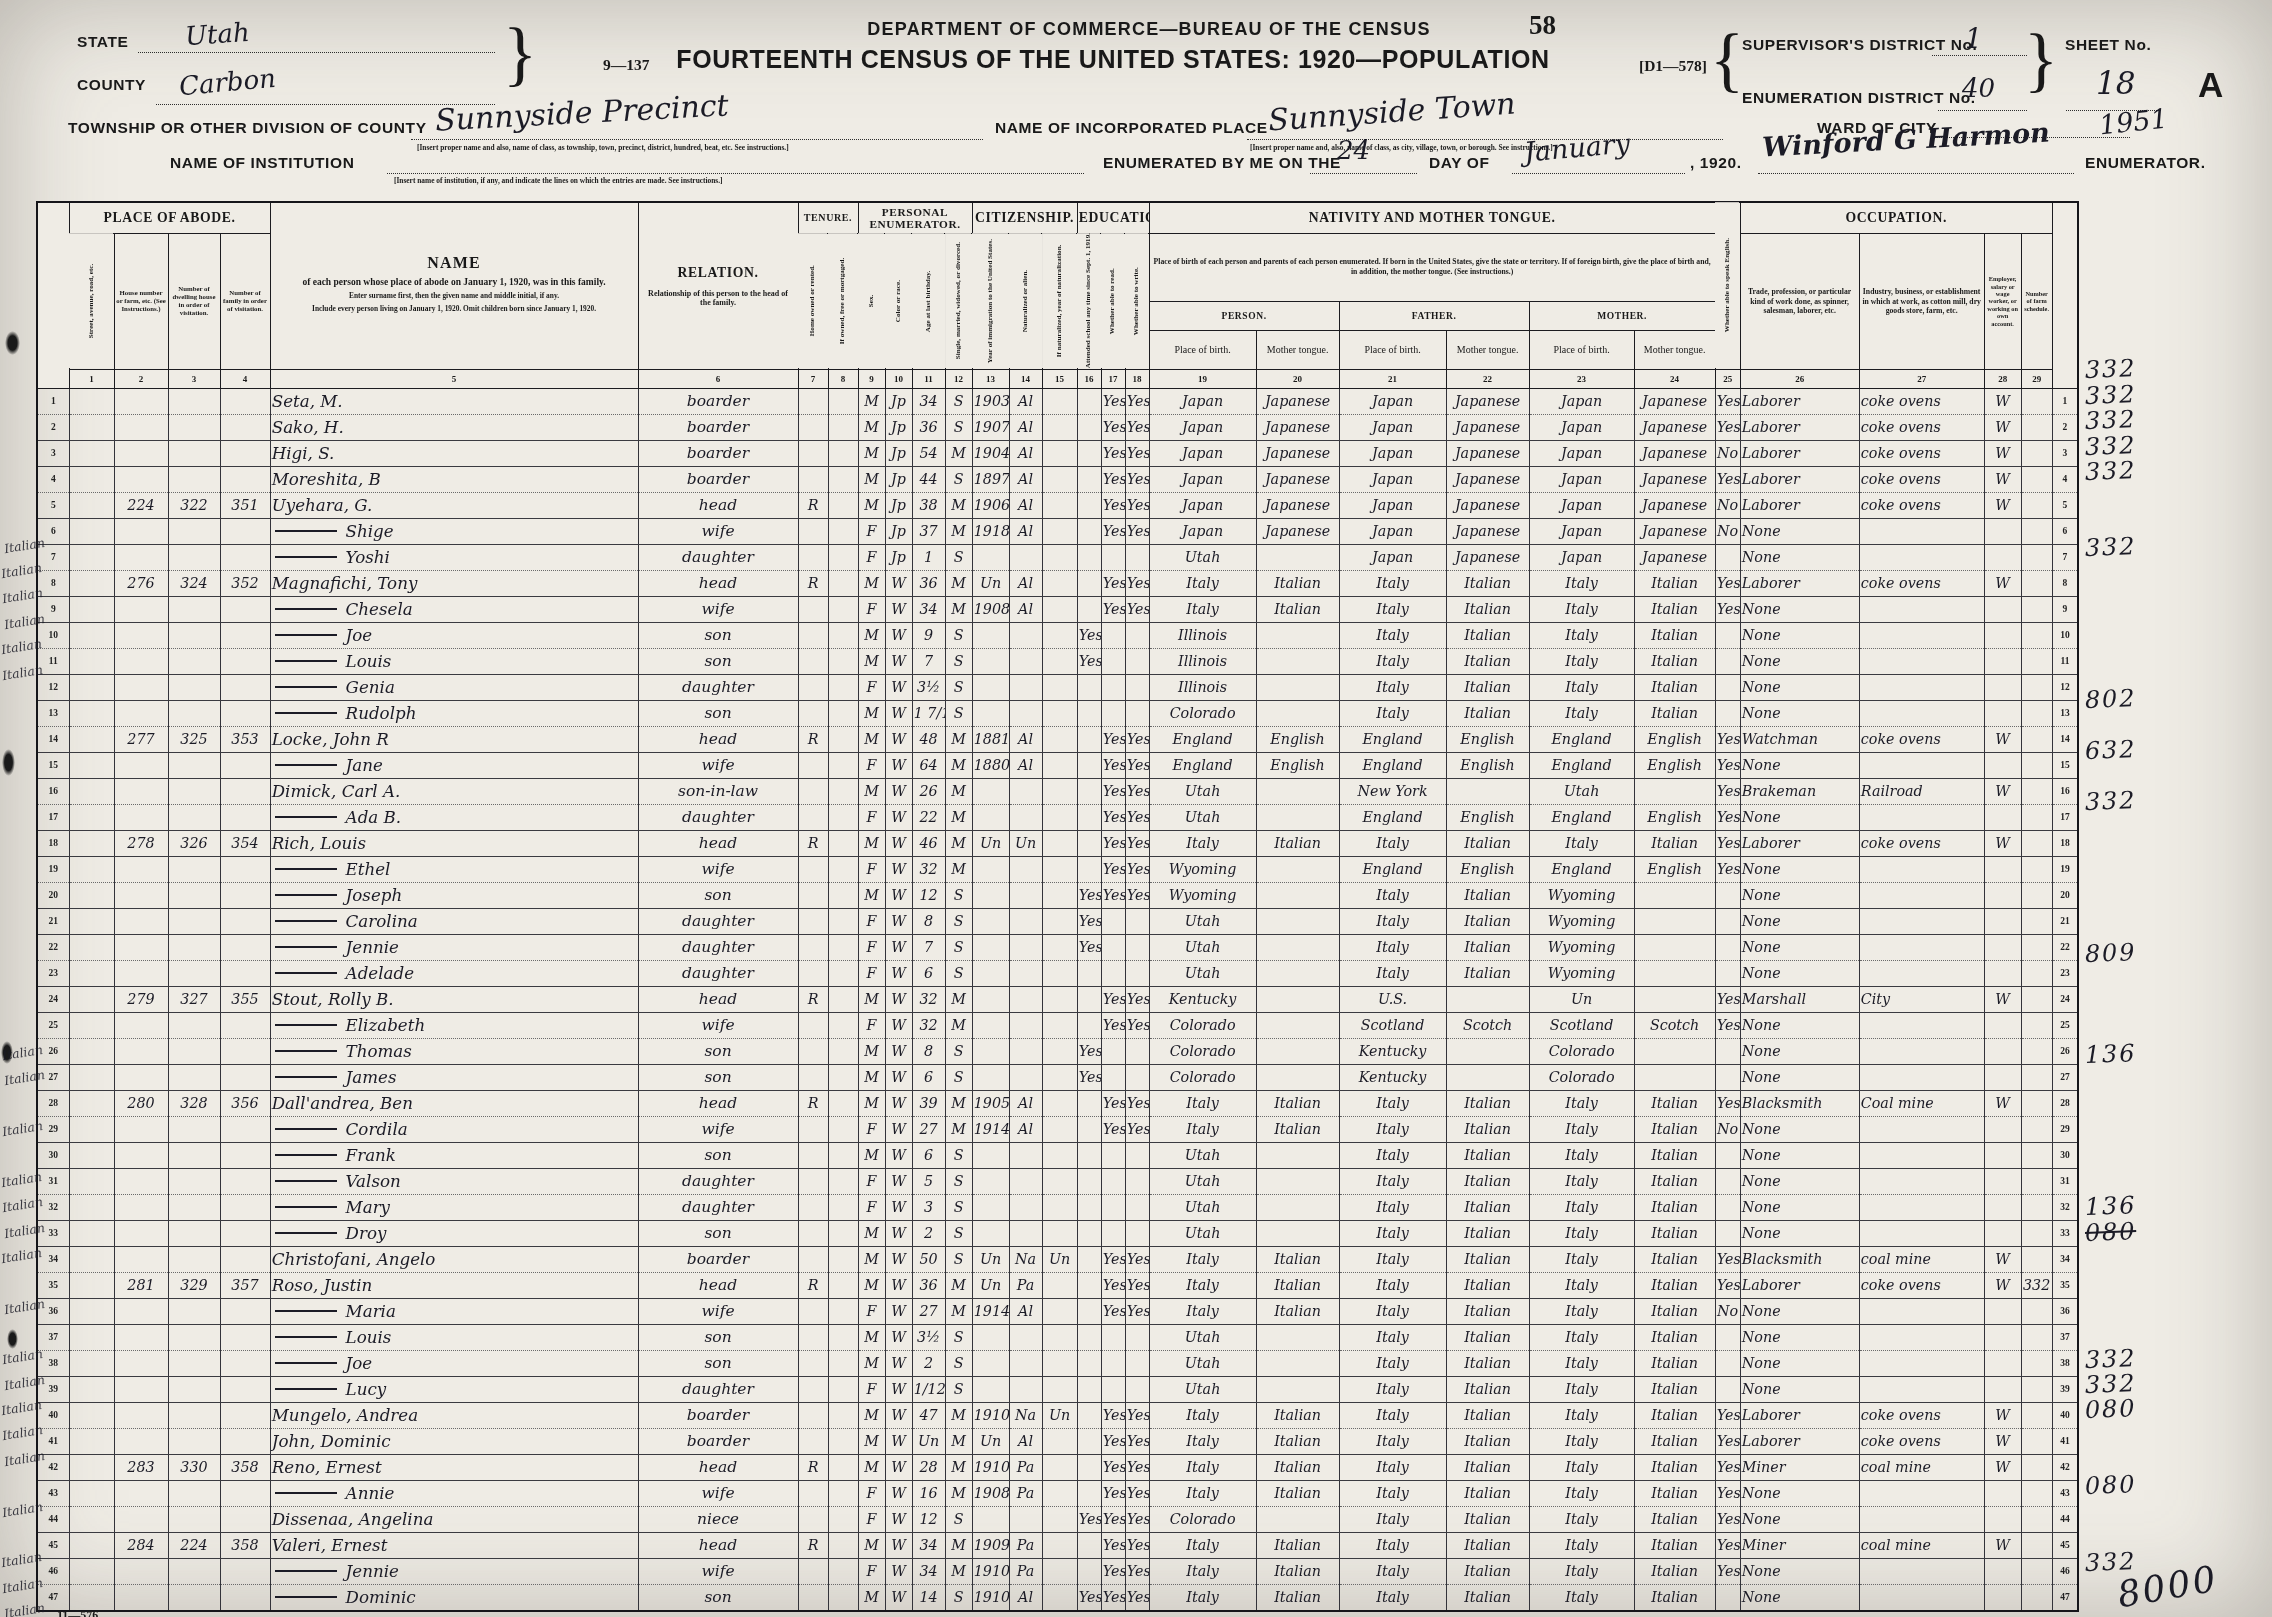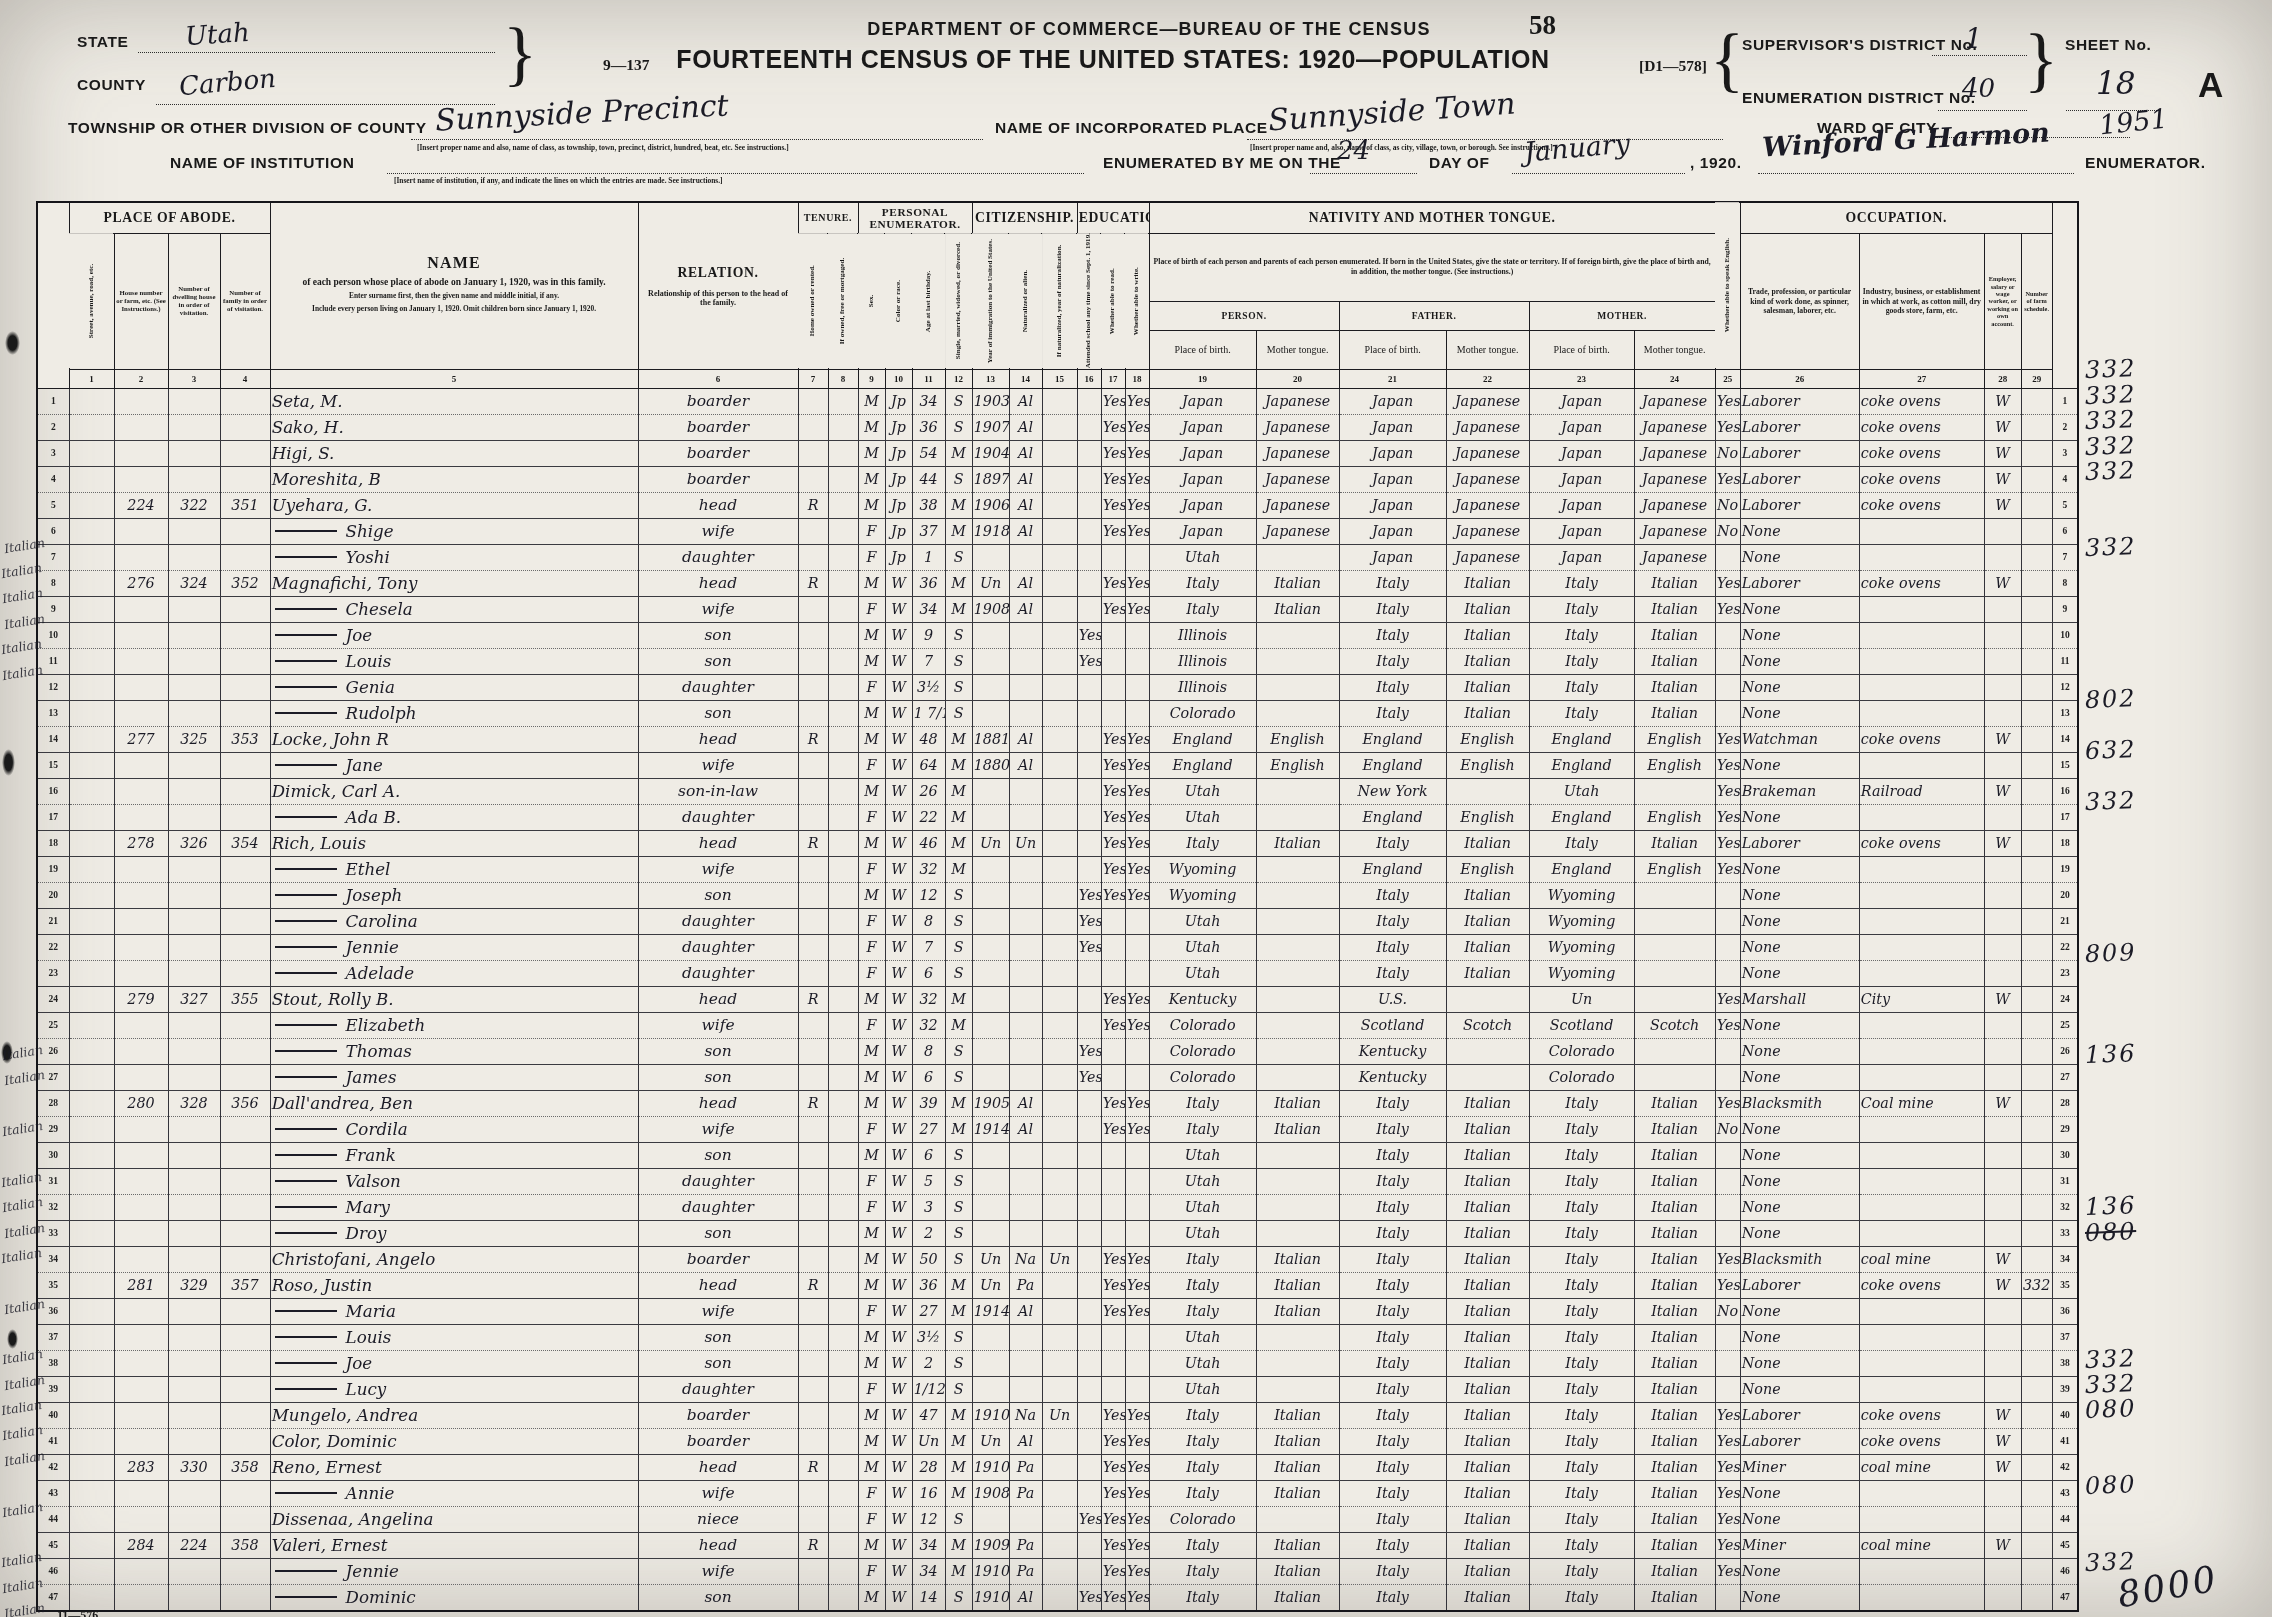--- a/index.html
+++ b/index.html
@@ -1571,21 +1571,21 @@
           <td class="hw c">W</td>
           <td class="hw c"></td>
           <td class="rn hv">40</td>
         </tr>
         <tr class="solid">
           <td class="rn">41</td>
           <td class="hw c"></td>
           <td class="hw c"></td>
           <td class="hw c"></td>
           <td class="hw c"></td>
-          <td class="hw l hv nmcell">Color, Dominic</td>
+          <td class="hw l hv nmcell">John, Dominic</td>
           <td class="hw c rlcell">boarder</td>
           <td class="hw c hv"></td>
           <td class="hw c"></td>
           <td class="hw c hv">M</td>
           <td class="hw c">W</td>
           <td class="hw c">Un</td>
           <td class="hw c">M</td>
           <td class="hw c hv">Un</td>
           <td class="hw c">Al</td>
           <td class="hw c"></td>

